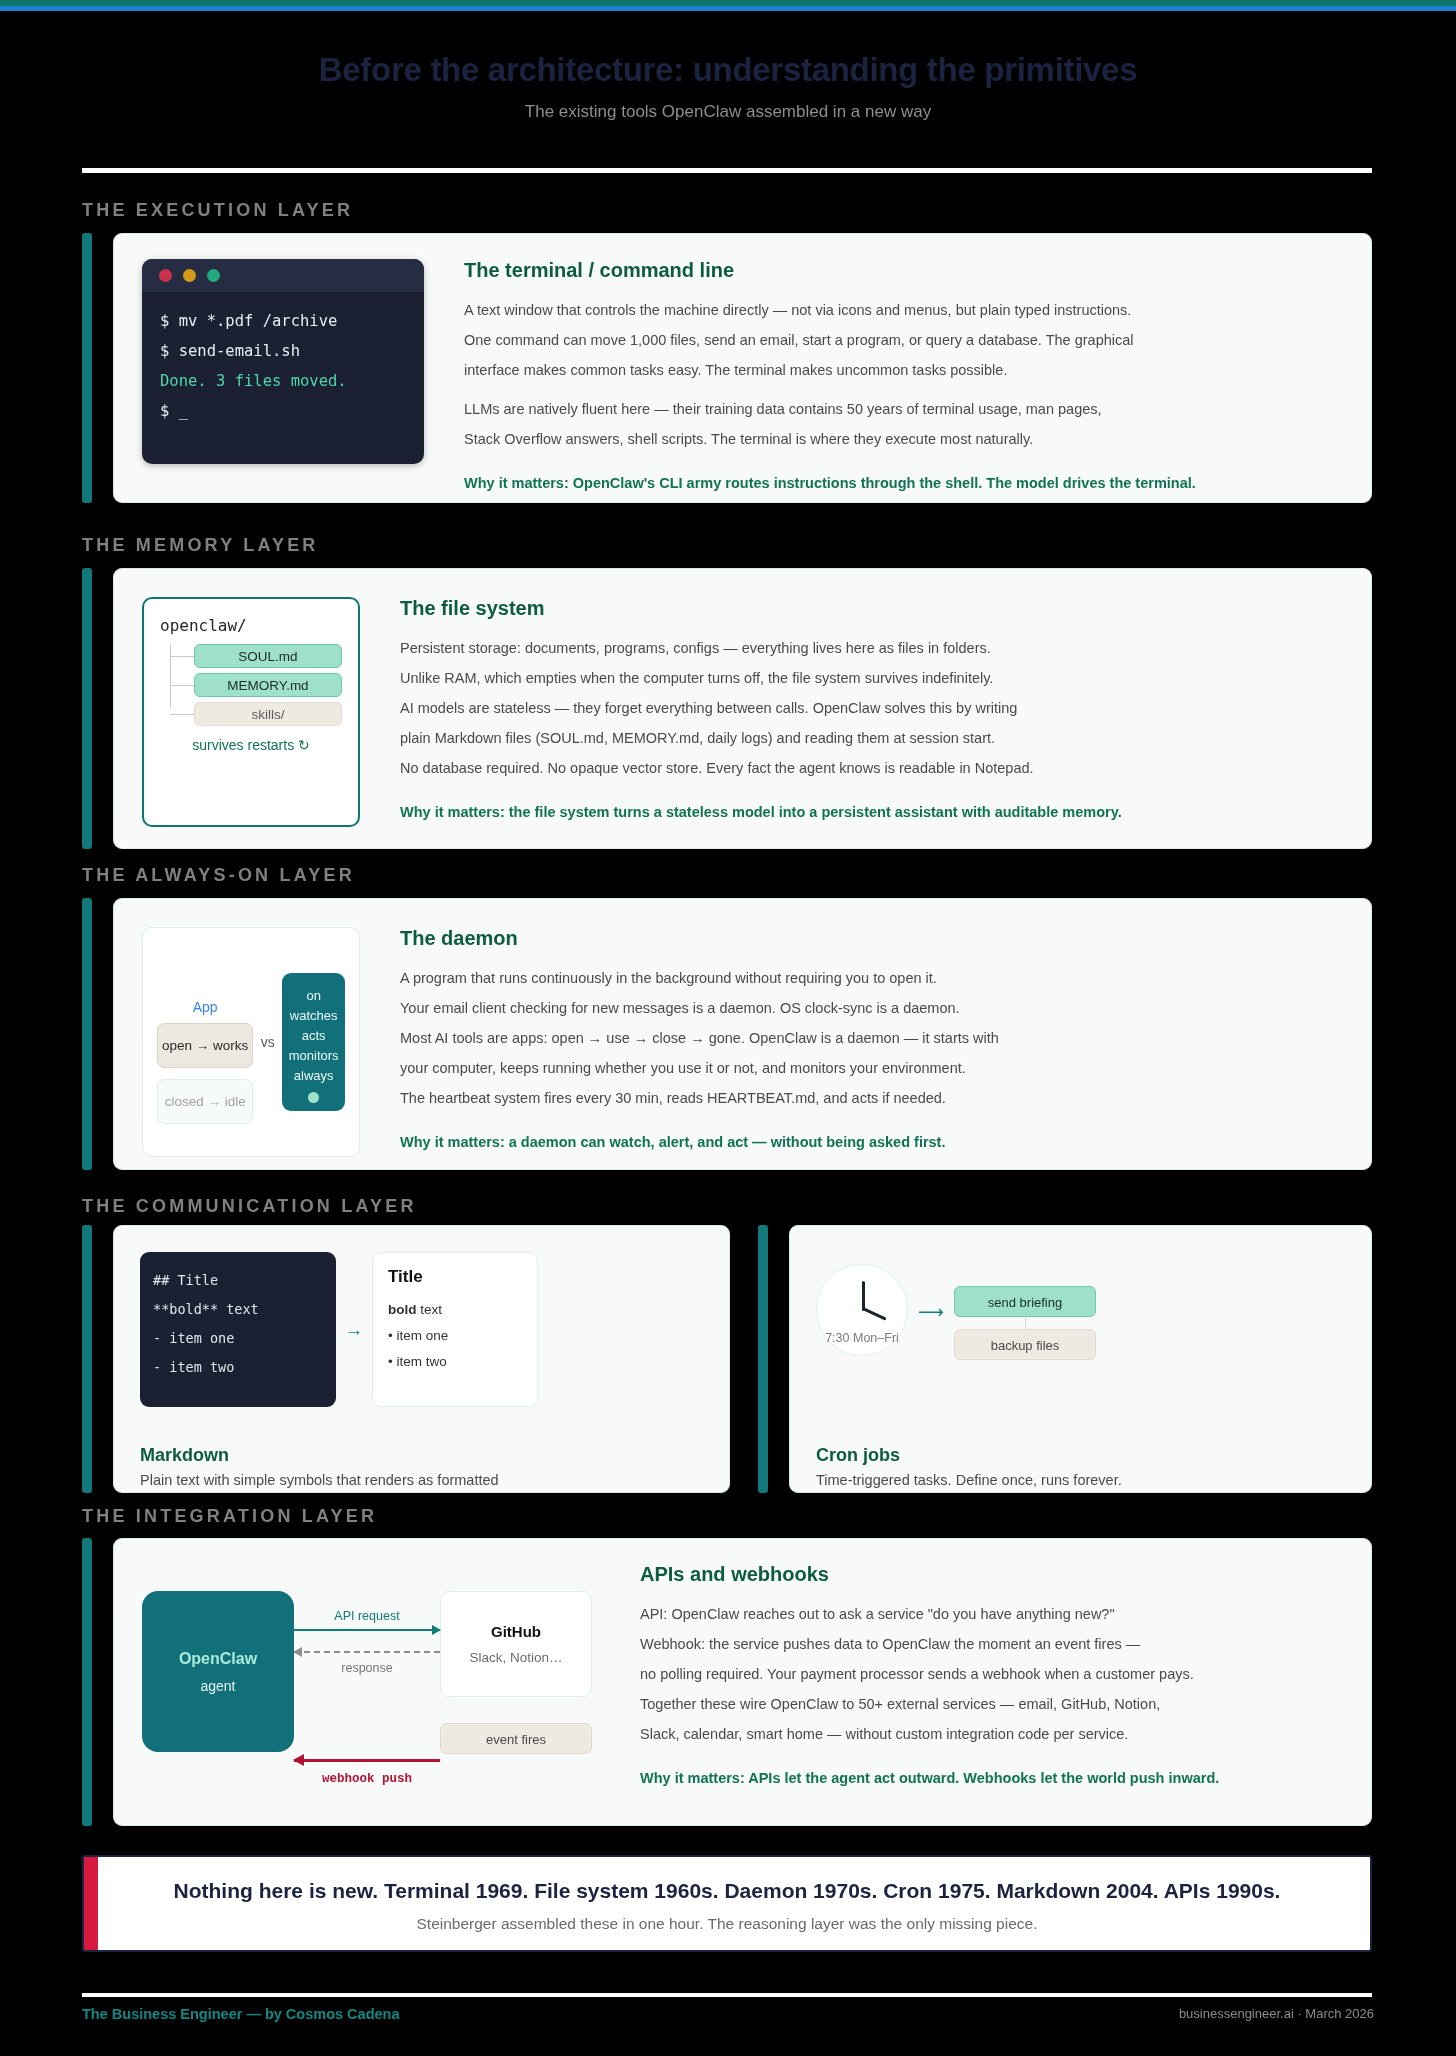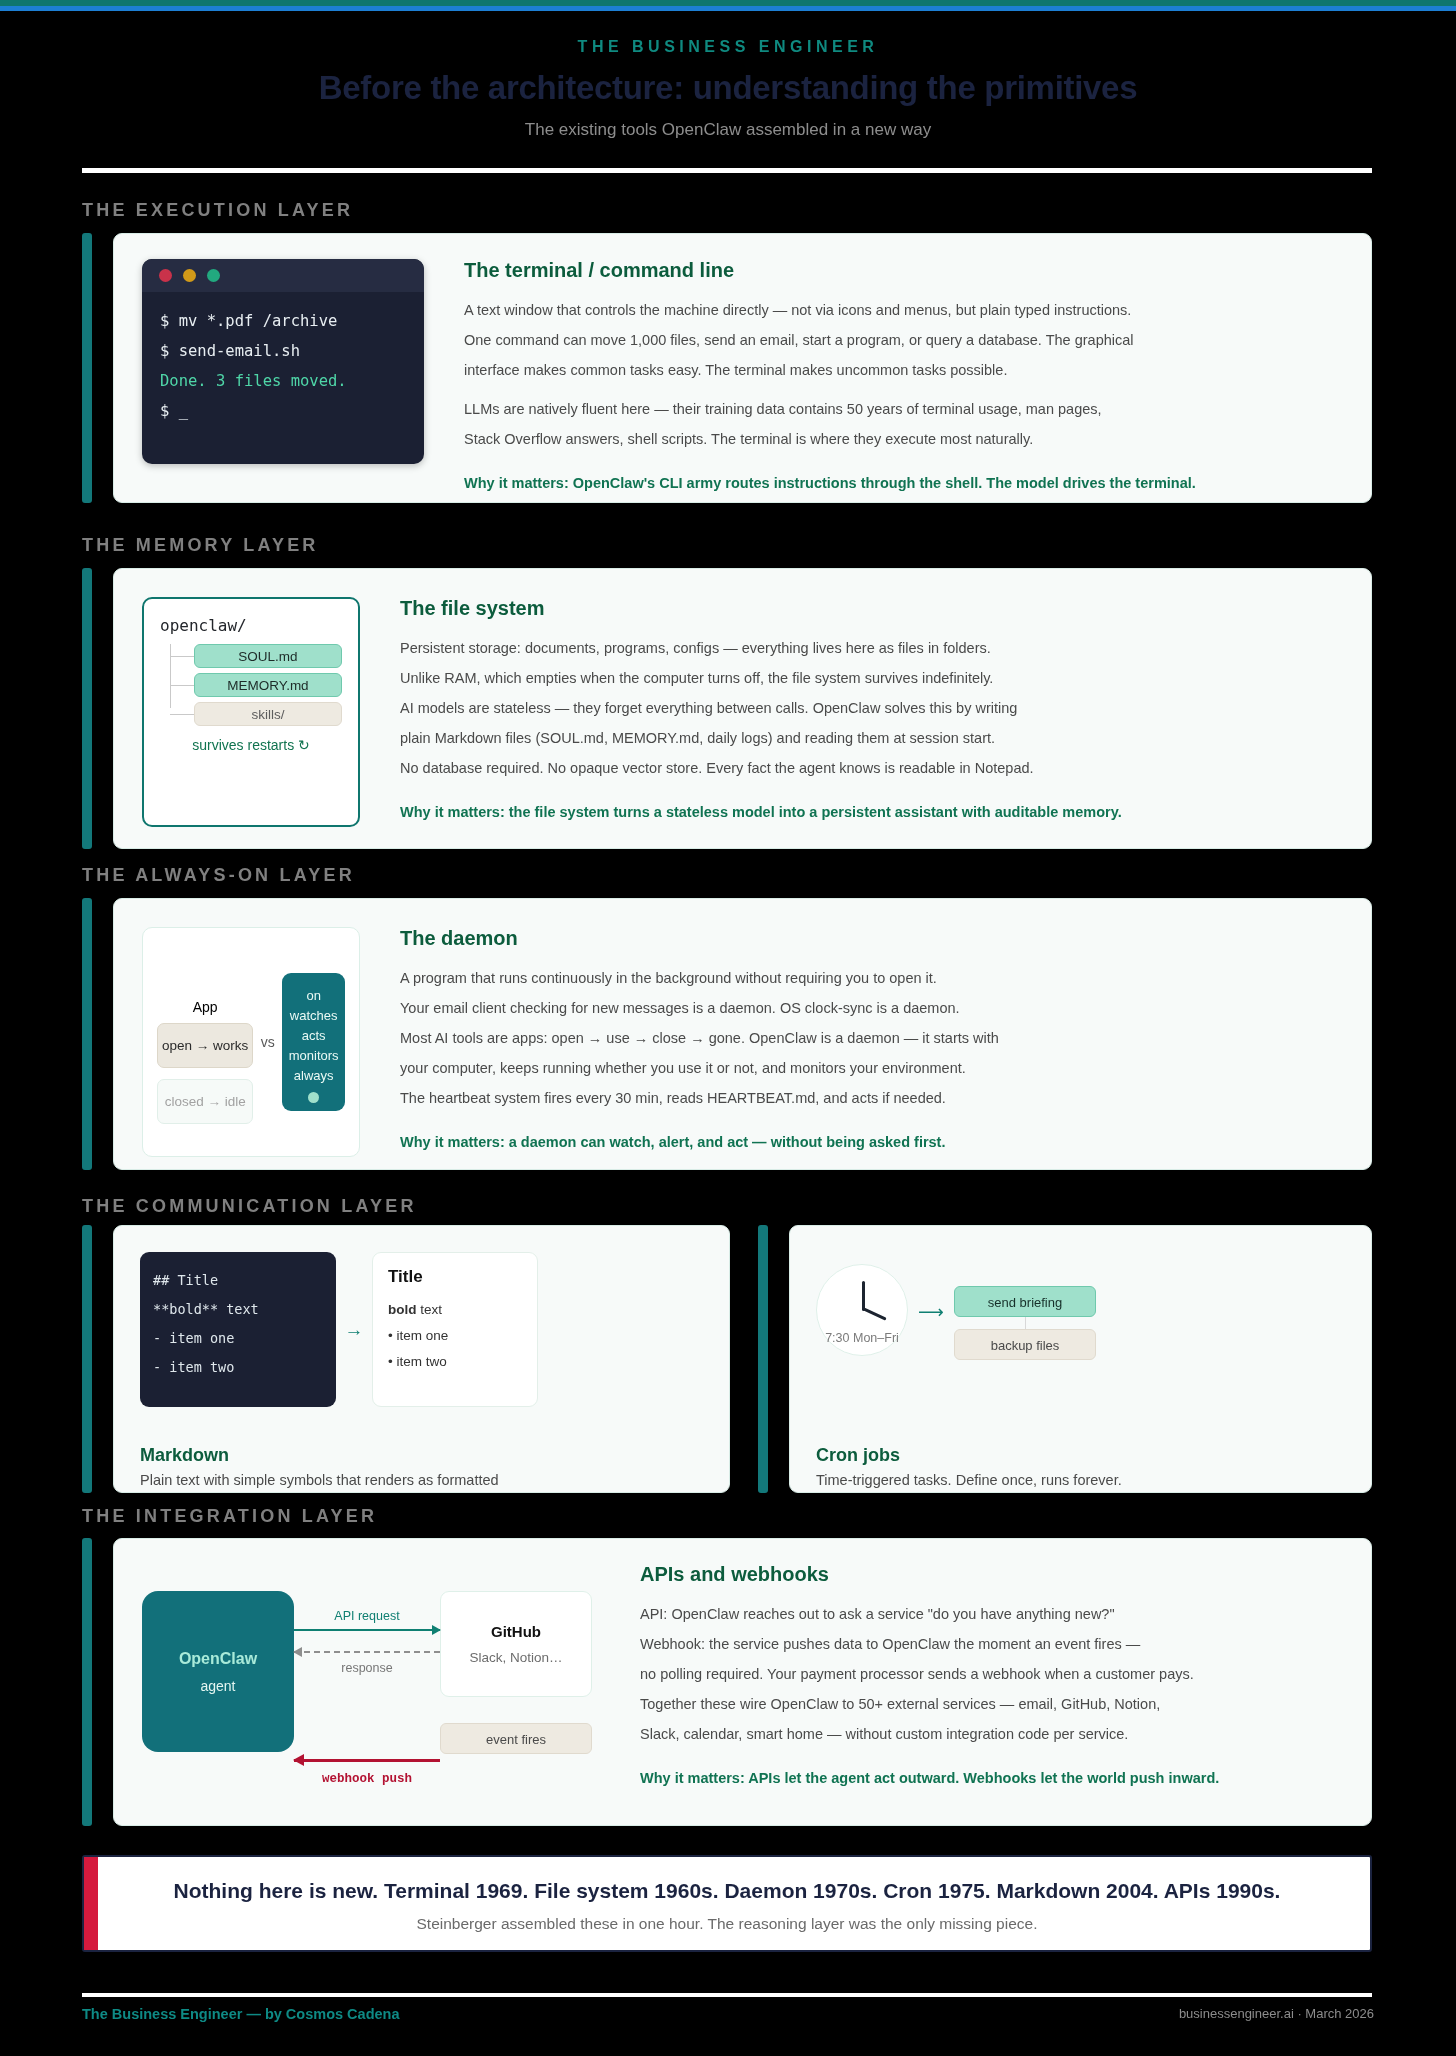--- a/index.html
+++ b/index.html
@@ -81,21 +81,21 @@
   .file.hl { background:#9fe0cb; border:1px solid #6fc9ad; }
   .file.pl { background:#eeeae1; border:1px solid #e0dace; color:#5d5d5d; }
   .survives { margin-top:11px; text-align:center; font-size:14px; color:#10734f; }
 
   
   .cmp-card {
     width:218px; background:#ffffff; border:1px solid #dcefe8; border-radius:10px;
     padding:14px 14px; display:flex; align-items:center; gap:0;
   }
   .cmp-left { width:100px; }
-  .cmp-title { font-size:14px; color:#000000; text-align:center; margin-bottom:8px;margin-top:38px; }
+  .cmp-title { font-size:14px; color:#3b82f6; text-align:center; margin-bottom:8px;margin-top:38px; }
   .cmp-box {
     border-radius:7px; font-size:13.5px; text-align:center; padding:14px 4px;
   }
   .cmp-box.on { background:#ece8df; border:1px solid #ddd7c9; color:#2b2b2b; }
   .cmp-box.off { background:#f6faf8; border:1px solid #e1efe9; color:#a2a2a2; margin-top:11px; }
   .cmp-vs { width:30px; text-align:center; font-size:14px; color:#5a5a5a; }
   .cmp-right {
     width:65px; background:#12707a; border-radius:9px; color:#eafaf5;
     font-size:13px; text-align:center; padding:13px 0 8px 0; position:relative;
   }
@@ -182,21 +182,20 @@
 </style>
 </head>
 <body>
 
 <div class="page">
 
   <div class="topbar-teal"></div>
   <div class="topbar-blue"></div>
 
   <div class="header">
-    <div class="kicker">THE BUSINESS ENGINEER</div>
     <div class="title">Before the architecture: understanding the primitives</div>
     <div class="subtitle">The existing tools OpenClaw assembled in a new way</div>
   </div>
   <div class="header-rule"></div>
 
   <div class="sec-label" style="left:82px; top:200px;">THE EXECUTION LAYER</div>
   <div class="railbar" style="left:82px; top:233px; height:270px;"></div>
   <div class="card" style="left:113px; top:233px; width:1259px; height:270px;">
     <div class="row" style="left:28px; top:25px;">
 

